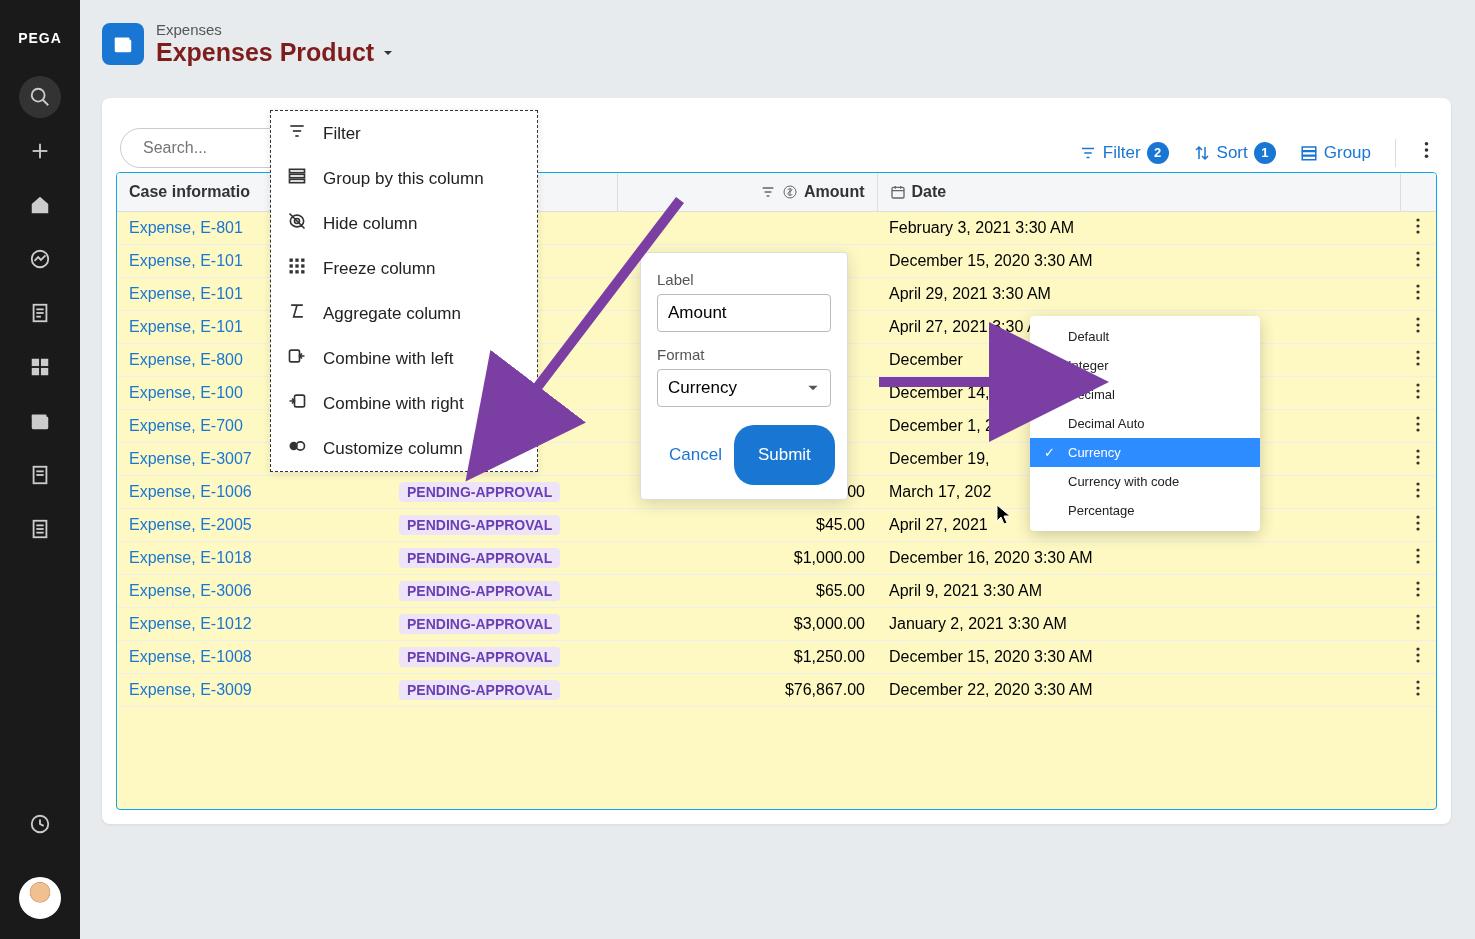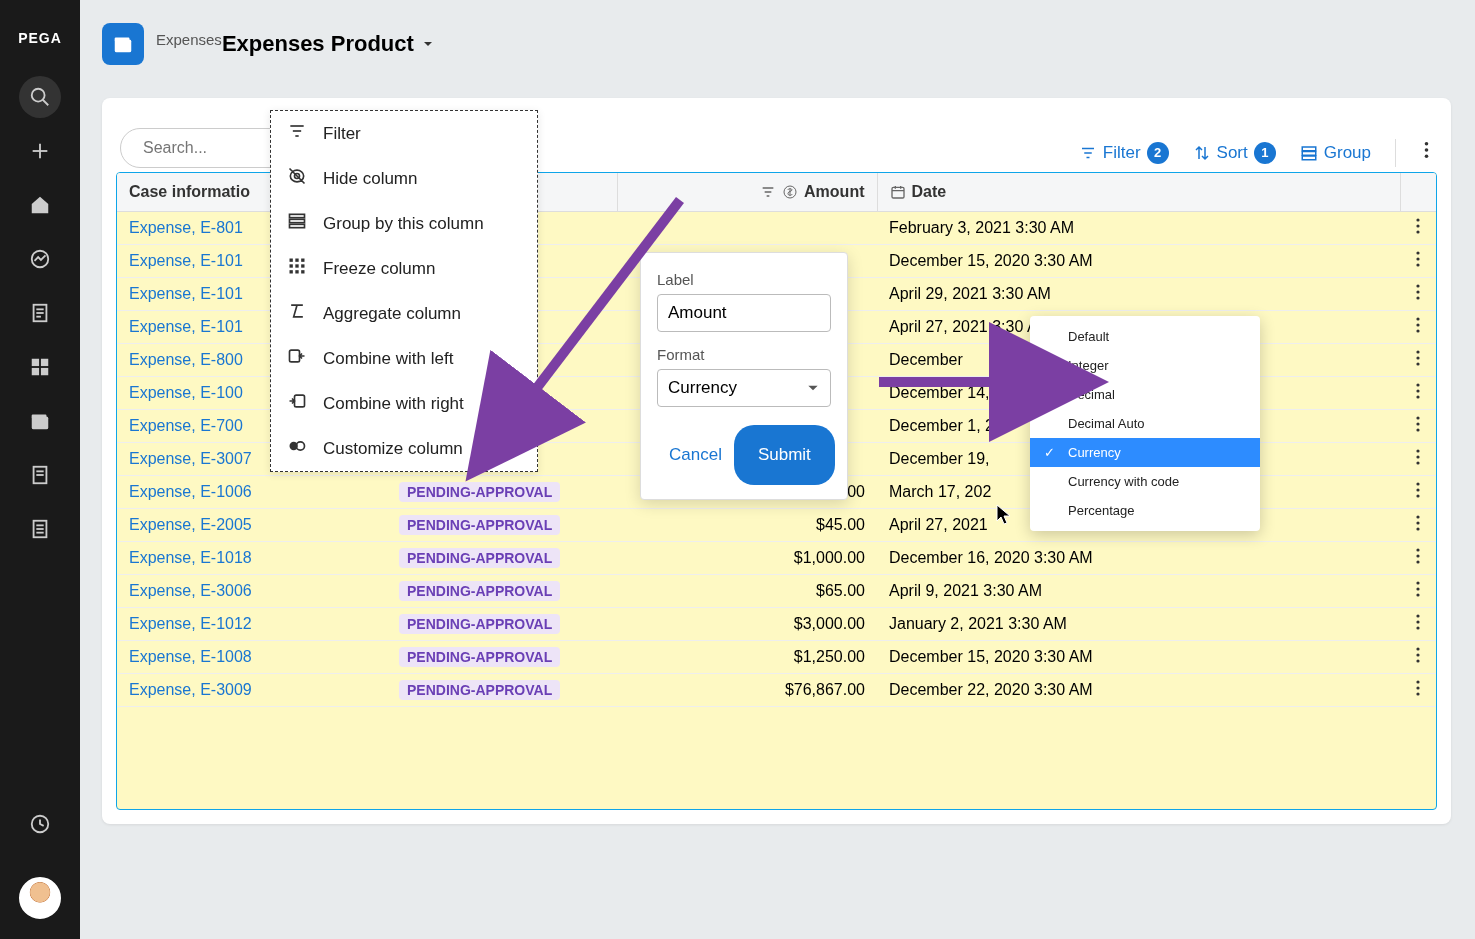--- a/index.html
+++ b/index.html
@@ -11,23 +11,23 @@
   .sidebar-icon { width: 42px; height: 42px; display: flex; align-items: center; justify-content: center; color: #888; margin-bottom: 12px; border-radius: 50%; cursor: pointer; }
   .sidebar-icon.circle { background: #333; }
   .sidebar-icon svg { width: 22px; height: 22px; }
   .sidebar-bottom { margin-top: auto; margin-bottom: 20px; display:flex; flex-direction:column; align-items:center; gap:20px;}
   .avatar { width: 42px; height: 42px; border-radius: 50%; background: radial-gradient(circle at 50% 35%, #f0c090 30%, #d09060 32%, #fff 34%); border:2px solid #fff;}
   
   
   .header { position: absolute; left: 80px; top: 0; right: 0; height: 88px; display: flex; align-items: center; padding-left: 22px; }
   .header-icon { width: 42px; height: 42px; background: #1976d2; border-radius: 8px; display:flex; align-items:center; justify-content:center; color:#fff; margin-right:12px;}
   .header-icon svg { width:22px; height:22px;}
-  .header-text { display:flex; flex-direction:row;}
+  .header-text { display:flex; flex-direction:column;}
   .header-subtitle { font-size: 15px; color: #555; }
-  .header-title { font-size: 22px; font-weight: bold; color: #000000; display:flex; align-items:center; gap:8px;}
+  .header-title { font-size: 25px; font-weight: bold; color: #7f1d1d; display:flex; align-items:center; gap:8px;}
   .header-title svg { width:12px; height:12px;}
   
   
   .main { position: absolute; left: 102px; top: 98px; right: 24px; bottom: 115px; background: #fff; border-radius: 8px; box-shadow: 0 1px 3px rgba(0,0,0,0.08);}
   
   
   .toolbar { height: 70px; display:flex; align-items:flex-end; padding: 0 18px; }
   .search-box { width: 180px; height: 40px; border:1px solid #ccc; border-radius: 20px; display:flex; align-items:center; padding:0 14px; color:#888;}
   .search-box svg { width:18px; height:18px; margin-right:8px;}
   .search-box input { border:none; outline:none; font-size:16px; flex:1; background:transparent;}
@@ -447,32 +447,32 @@
     <div class="cm-item">
       <span><svg viewBox="0 0 24 24" fill="none" stroke="#333" stroke-width="2">
           <line x1="4" y1="6" x2="20" y2="6"></line>
           <line x1="7" y1="12" x2="17" y2="12"></line>
           <line x1="10" y1="18" x2="14" y2="18"></line>
         </svg></span>
       <span>Filter</span>
     </div>
     <div class="cm-item">
       <span><svg viewBox="0 0 24 24" fill="none" stroke="#333" stroke-width="2">
-          <path d="M3 3 L21 21 M4 12 C4 8 8 5 12 5 C16 5 20 8 20 12 C20 16 16 19 12 19 C8 19 4 16 4 12 Z"></path>
-          <circle cx="12" cy="12" r="3"></circle>
-        </svg></span>
-      <span>Hide column</span>
-    </div>
-    <div class="cm-item">
-      <span><svg viewBox="0 0 24 24" fill="none" stroke="#333" stroke-width="2">
           <rect x="3" y="4" width="18" height="4"></rect>
           <rect x="3" y="10" width="18" height="4"></rect>
           <rect x="3" y="16" width="18" height="4"></rect>
         </svg></span>
       <span>Group by this column</span>
+    </div>
+    <div class="cm-item">
+      <span><svg viewBox="0 0 24 24" fill="none" stroke="#333" stroke-width="2">
+          <path d="M3 3 L21 21 M4 12 C4 8 8 5 12 5 C16 5 20 8 20 12 C20 16 16 19 12 19 C8 19 4 16 4 12 Z"></path>
+          <circle cx="12" cy="12" r="3"></circle>
+        </svg></span>
+      <span>Hide column</span>
     </div>
     <div class="cm-item">
       <span><svg viewBox="0 0 24 24" fill="#333">
           <rect x="3" y="3" width="4" height="4"></rect>
           <rect x="10" y="3" width="4" height="4"></rect>
           <rect x="17" y="3" width="4" height="4"></rect>
           <rect x="3" y="10" width="4" height="4"></rect>
           <rect x="10" y="10" width="4" height="4"></rect>
           <rect x="17" y="10" width="4" height="4"></rect>
           <rect x="3" y="17" width="4" height="4"></rect>

